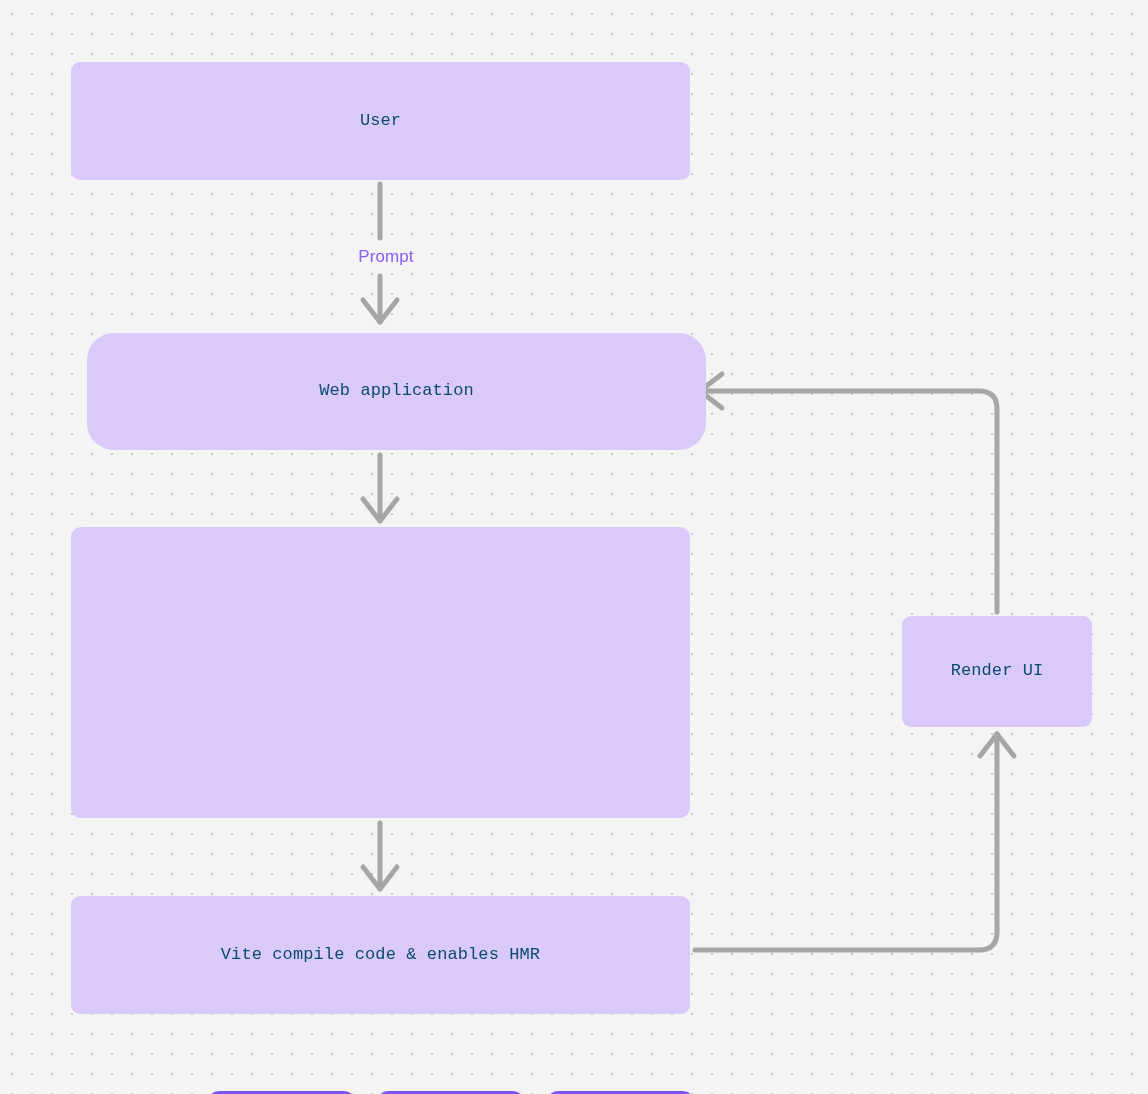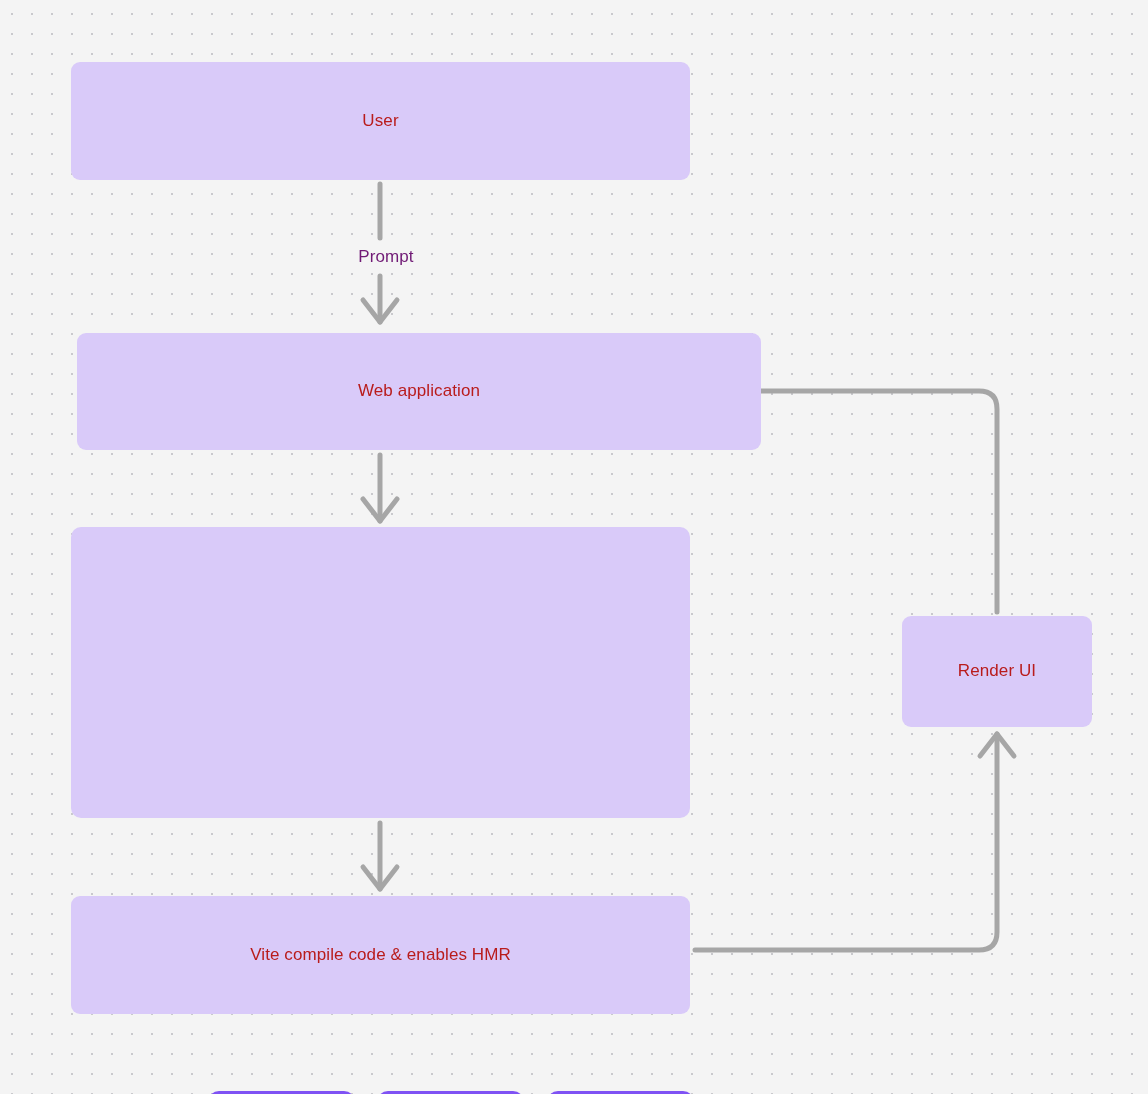--- a/index.html
+++ b/index.html
@@ -35,25 +35,26 @@
   }
 
   .node {
     position: absolute;
     box-sizing: border-box;
     border-radius: 9px;
     background: #d9caf9;
     display: flex;
     align-items: center;
     justify-content: center;
-    color: #b91c1c;
+    color: #0c4a6e;
     font-size: 17px;
     line-height: 1.35;
     text-align: center;
     letter-spacing: 0.1px;
+    font-family: Liberation Mono, monospace;
   }
 
   .node.group {
     display: block;
     border-radius: 10px;
   }
 
   .chip {
     position: absolute;
     box-sizing: border-box;
@@ -66,30 +67,30 @@
     font-size: 17px;
     line-height: 1.42;
     text-align: center;
     letter-spacing: 0.1px;
     padding: 4px 6px;
   }
 
   .edge-label {
     position: absolute;
     background: #f4f4f4;
-    color: #701a75;
+    color: #8b5cf6;
     font-size: 17px;
     padding: 2px 6px;
     text-align: center;
     letter-spacing: 0.1px;
   }
 
   
   #node-user        { left: 71px;  top: 62px;  width: 619px; height: 118px; }
-  #node-webapp      { left: 77px;  top: 333px; width: 684px; height: 117px; }
+  #node-webapp      { left: 87px;  top: 333px; width: 619px; height: 117px; border-radius: 27px; }
   #node-components  { left: 71px;  top: 527px; width: 619px; height: 291px; }
   #node-vite        { left: 71px;  top: 896px; width: 619px; height: 118px; }
   #node-render      { left: 902px; top: 616px; width: 190px; height: 111px; }
 
   #chip-html        { left: 137px; top: 564px; width: 147px; height: 109px; }
   #chip-css         { left: 306px; top: 564px; width: 147px; height: 109px; }
   #chip-js          { left: 476px; top: 564px; width: 147px; height: 109px; }
 
   #label-prompt     { left: 342px; top: 245px; width: 76px; }
 </style>

